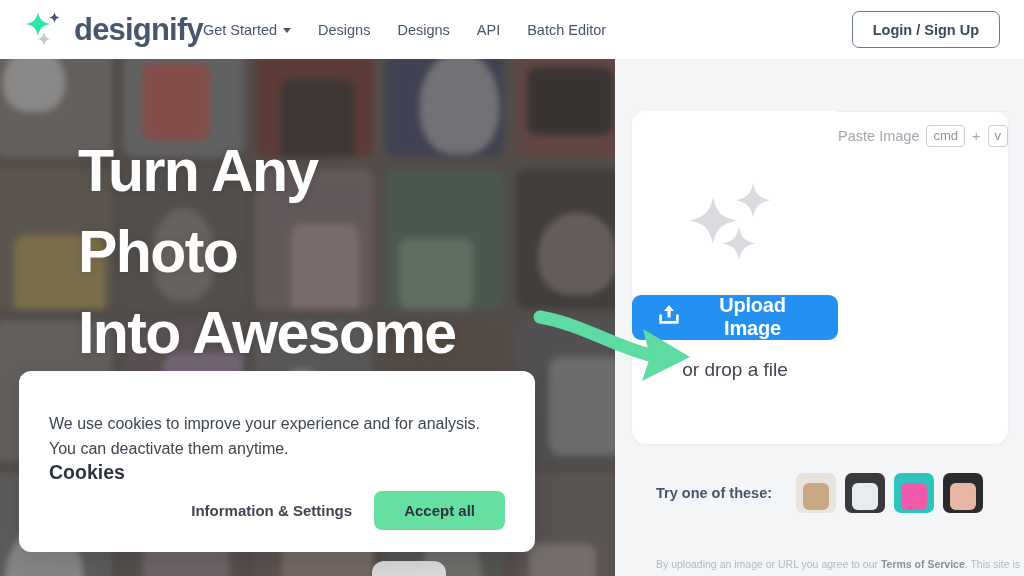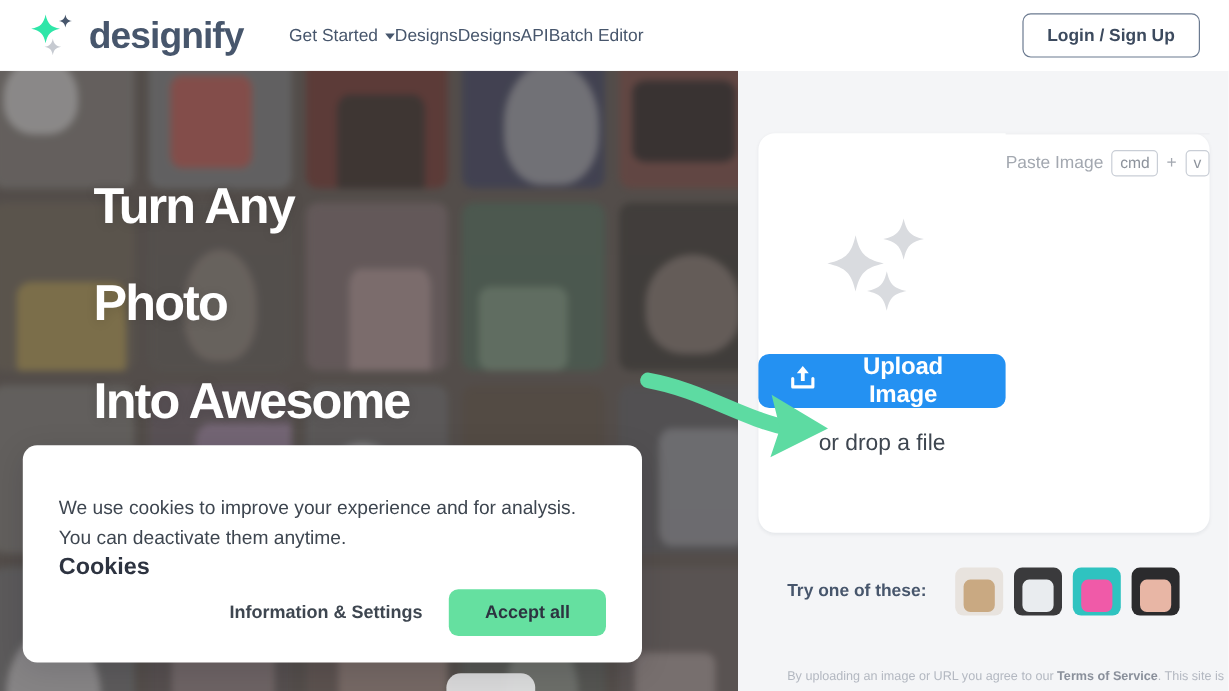--- a/index.html
+++ b/index.html
@@ -16,21 +16,21 @@
     position: absolute; top: 0; left: 0; width: 1024px; height: 59px;
     background: #ffffff; z-index: 40;
     display: flex; align-items: center;
   }
   #logo-wrap { display: flex; align-items: center; margin-left: 24px; }
   #logo-mark { position: relative; width: 44px; height: 40px; flex: none; }
   #logo-text {
     font-size: 31px; font-weight: bold; color: #47566c;
     letter-spacing: -0.8px; margin-left: 6px; line-height: 1;
   }
-  #nav { display: flex; align-items: center; margin-left: 38px; }
+  #nav { display: flex; align-items: center; gap: 27px; }
   .nav-link {
     font-size: 14.5px; color: #47566c; white-space: nowrap;
     display: flex; align-items: center; gap: 6px; cursor: pointer;
   }
   .caret {
     width: 0; height: 0; border-left: 4px solid transparent;
     border-right: 4px solid transparent; border-top: 5px solid #47566c;
     display: inline-block; position: relative; top: 1px;
   }
   #login-btn {
@@ -57,21 +57,21 @@
     opacity: 0.95;
   }
   .tile { width: 100%; height: 140px; border-radius: 10px; position: relative; overflow: hidden; }
   #hero-scrim {
     position: absolute; inset: 0; background: rgba(52,48,46,0.46);
   }
   #hero-copy {
     position: absolute; left: 78px; top: 72px; z-index: 5;
   }
   .hero-line {
-    color: #ffffff; font-weight: bold; font-size: 42px;
+    color: #ffffff; font-weight: bold; font-size: 59px;
     line-height: 81px; letter-spacing: -1.6px; white-space: nowrap;
     text-shadow: 0 1px 10px rgba(0,0,0,0.12);
   }
 
   
   #hero-pill {
     position: absolute; left: 372px; top: 502px; z-index: 6;
     background: rgba(228,228,229,0.92);
     border-radius: 12px; padding: 13px 22px;
     color: #8d8d91; font-size: 19px; white-space: nowrap;

